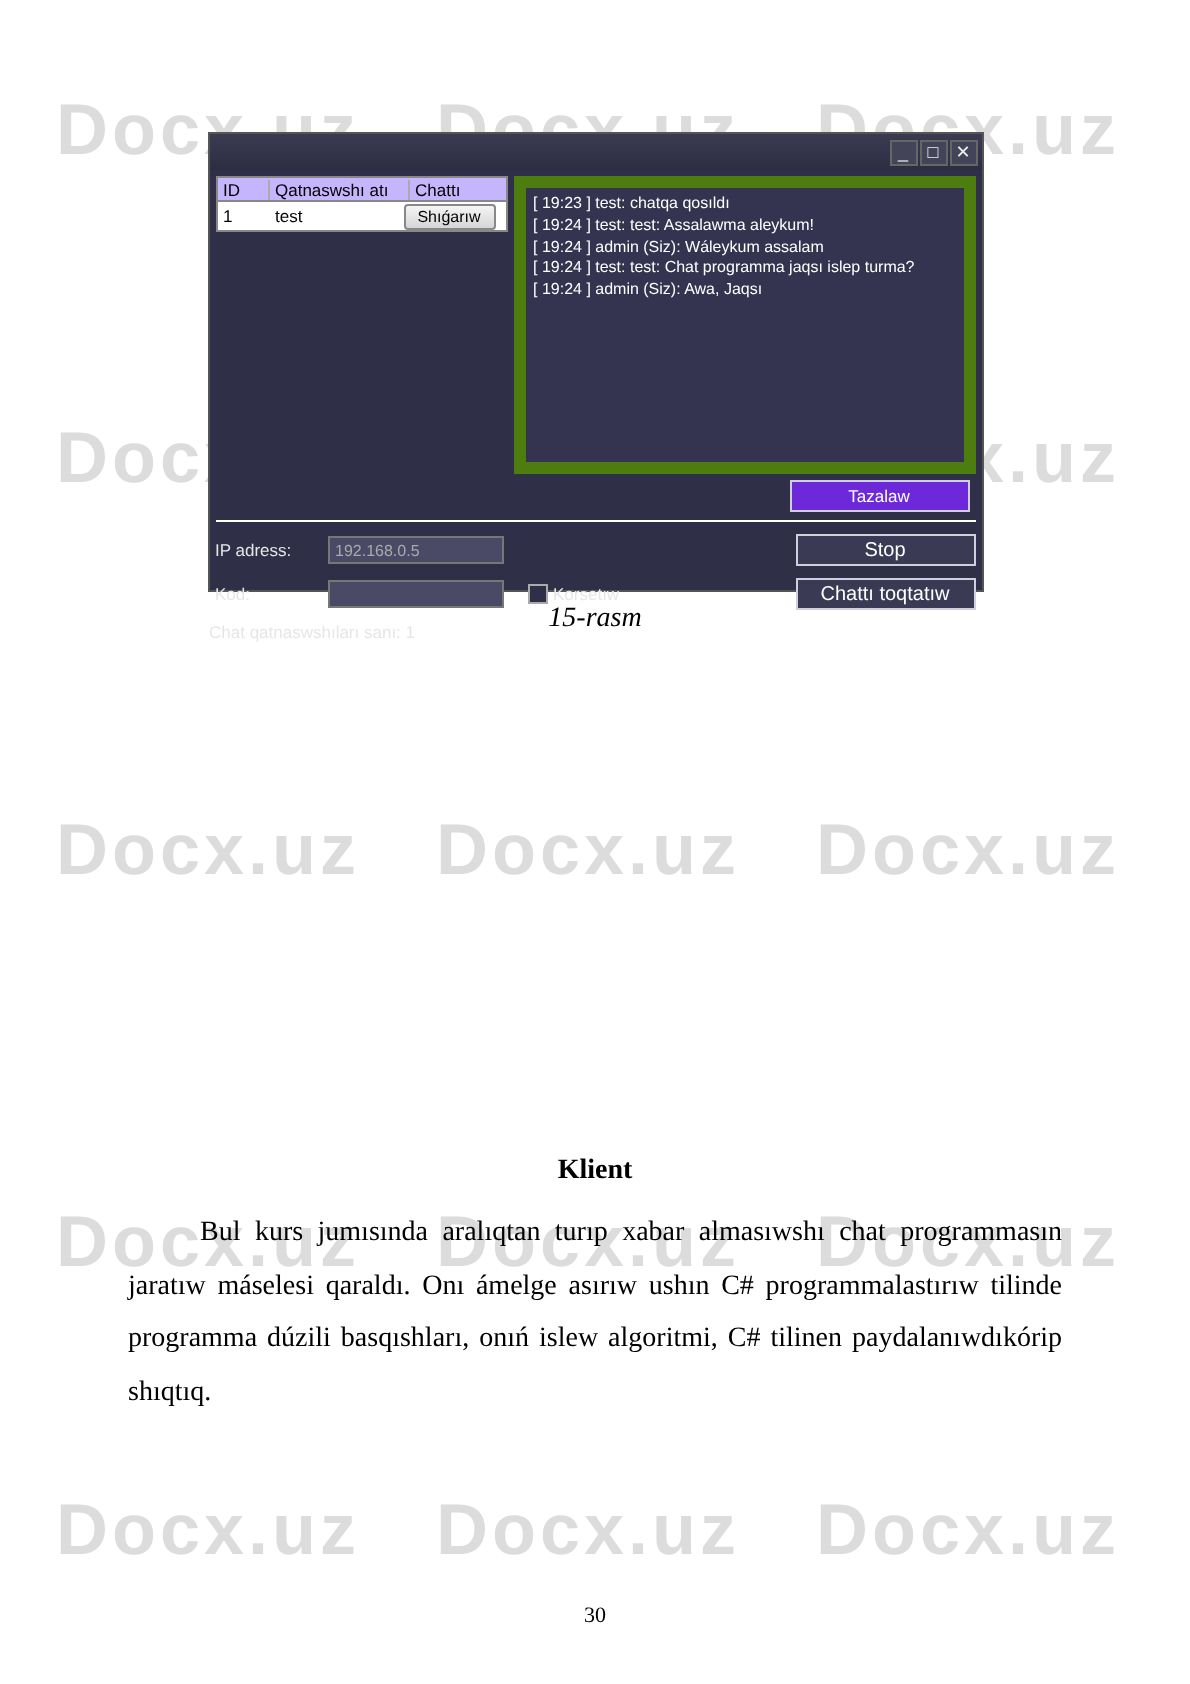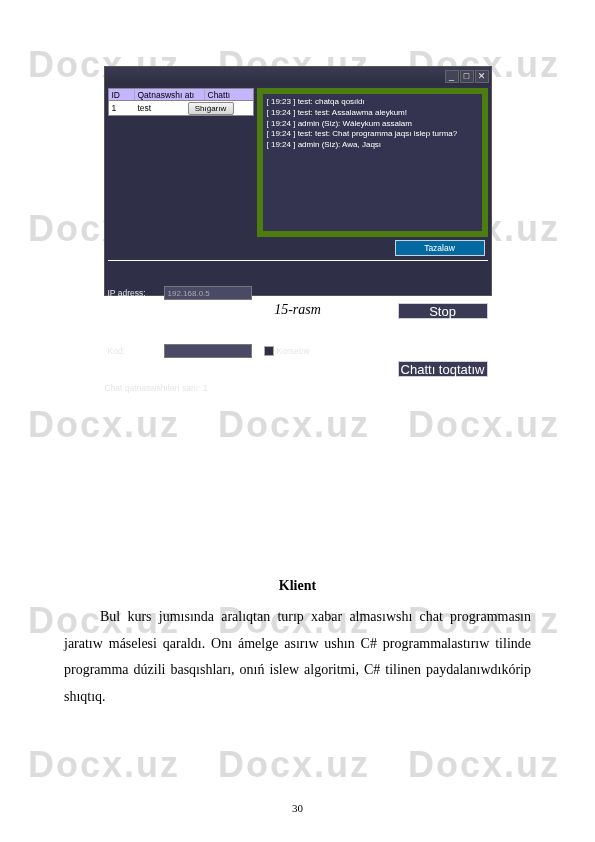--- a/index.html
+++ b/index.html
@@ -118,21 +118,21 @@
     width: 46px;
     height: 13px;
     background: linear-gradient(#f5f5f5,#d5d5d5);
     border: 1px solid #888;
     color: #000;
     font-size: 8px;
     display: flex;
     align-items: center;
     justify-content: center;
     border-radius: 2px;
-    margin-right: 19px;
+    margin-right: 5px;
   }
   .chat-panel {
     flex: 1;
     background: #343450;
     border: 6px solid #4d7c0f;
     margin: 3px 3px 3px 0;
     padding: 3px 4px;
     color: #fff;
     font-size: 8px;
     line-height: 1.35;
@@ -140,21 +140,21 @@
   .chat-line { white-space: nowrap; overflow: hidden; text-overflow: ellipsis; }
   .bottom-btn-row {
     display: flex;
     justify-content: flex-end;
     padding: 0 6px 2px 0;
   }
   .app-btn {
     width: 90px;
     height: 16px;
     border: 1px solid #cfcfe0;
-    background: #0369a1;
+    background: #6d28d9;
     color: #fff;
     font-size: 8.5px;
     display: flex;
     align-items: center;
     justify-content: center;
   }
   .bottom-section {
     border-top: 1px solid #fff;
     margin: 2px 3px 0 3px;
     padding-top: 6px;
@@ -187,26 +187,25 @@
     background: #2f2f47;
     margin-right: 3px;
     display: inline-block;
   }
   .right-btn {
     width: 90px;
     height: 16px;
     border: 1px solid #cfcfe0;
     background: #3a3a55;
     color: #fff;
-    font-size: 13px;
+    font-size: 10px;
     display: flex;
     align-items: center;
     justify-content: center;
     margin-left: auto;
-    margin-top: 36px;
   }
   .status-line {
     text-align: left;
     color: #e6e6e6;
     font-size: 8.5px;
     margin-top: 4px;
   }
 
   .caption {
     text-align: center;

